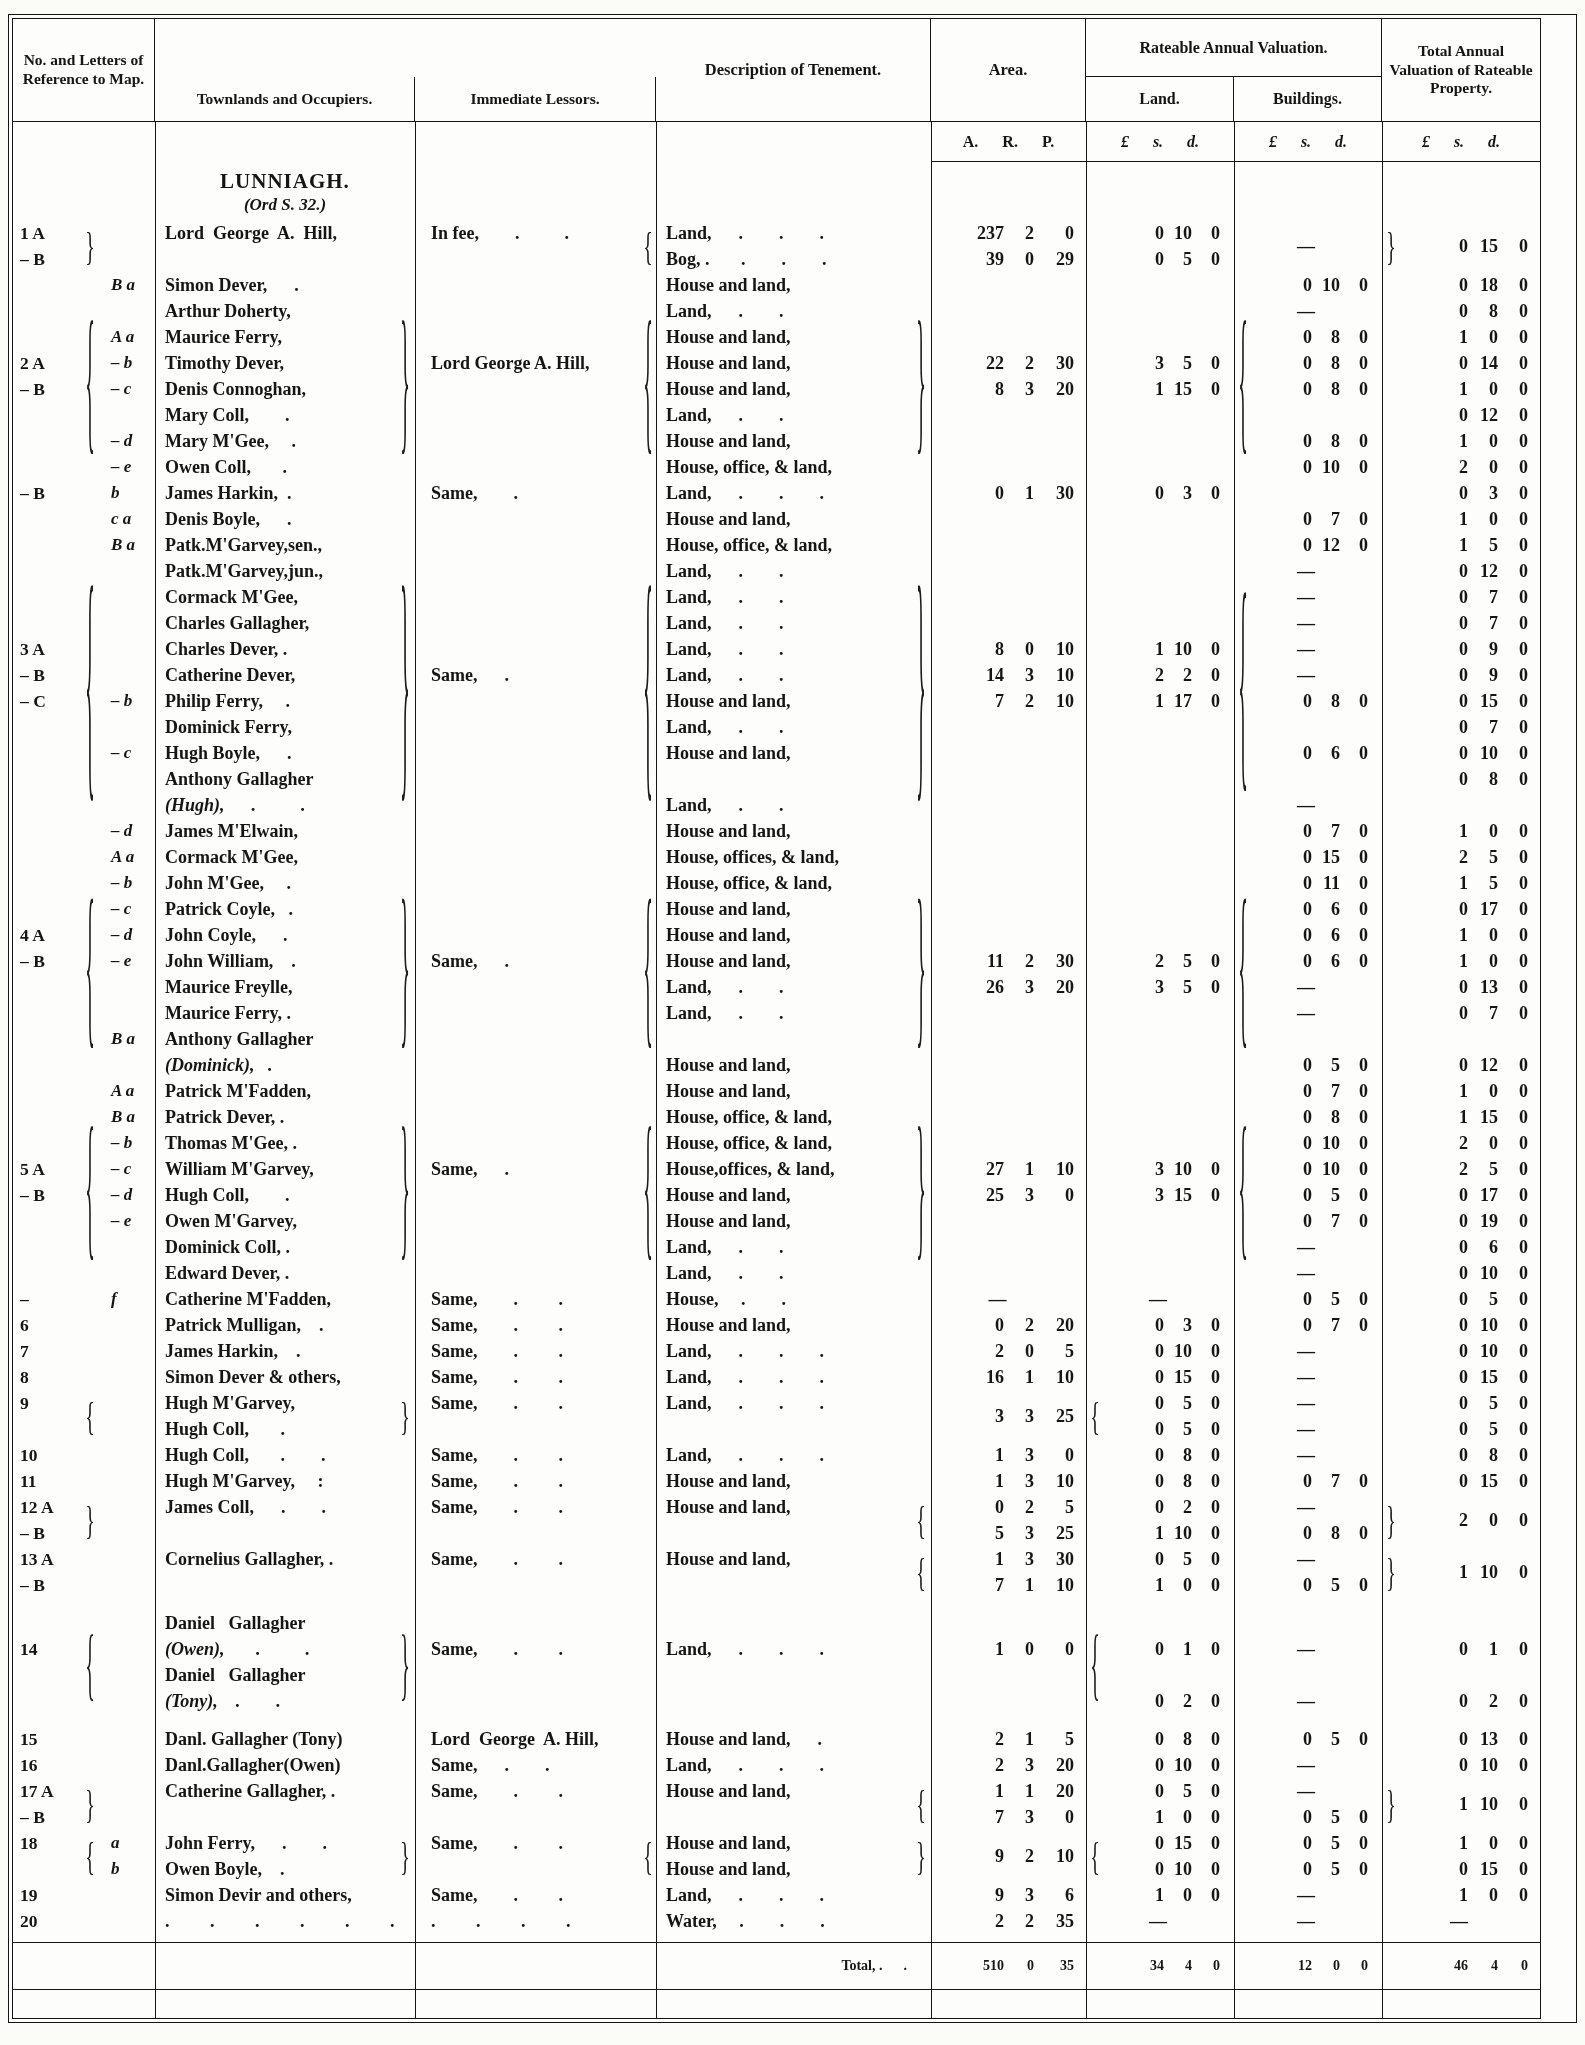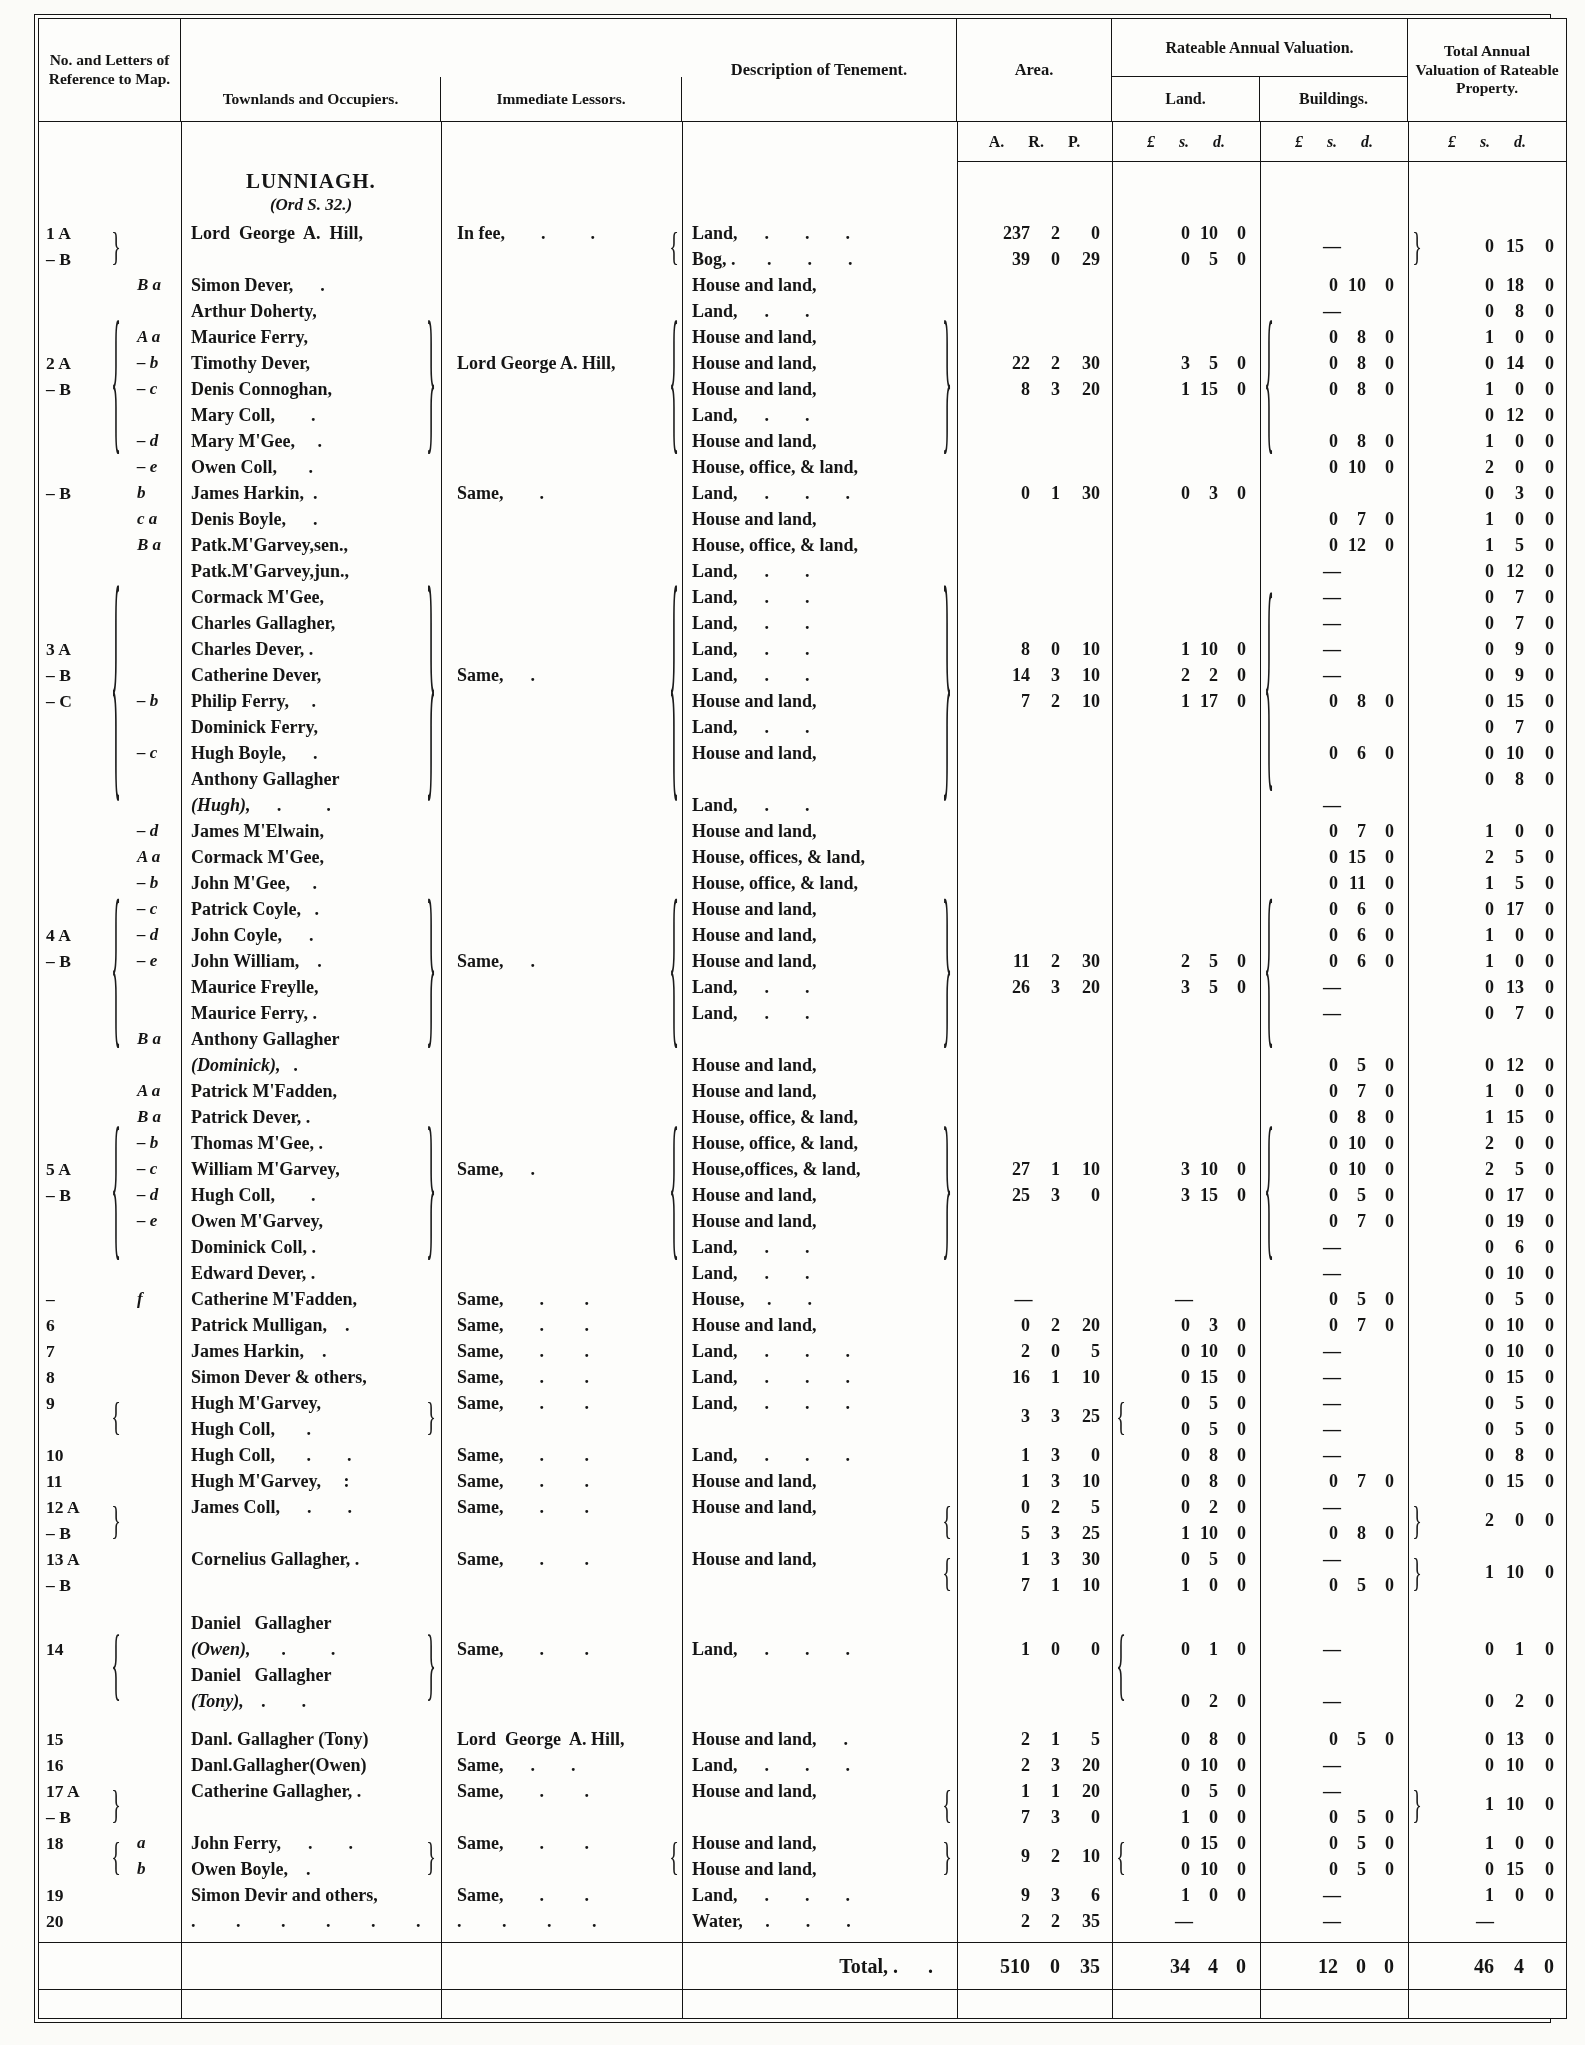--- a/index.html
+++ b/index.html
@@ -1,16 +1,16 @@
 <!DOCTYPE html>
 <html><head>
 <meta charset="utf-8">
 <style>
   html,body{margin:0;padding:0;background:#f6f5f1;}
-  .page{width:1585px;min-height:2045px;box-sizing:border-box;padding:14px 34px;background:#fbfbf8;
+  .page{width:1585px;min-height:2045px;box-sizing:border-box;padding:14px 8px;background:#fbfbf8;
         font-family:"Liberation Serif","DejaVu Serif",serif;color:#151515;}
   .frame{border:1.6px solid #141414;padding:3px;background:#fdfdfb;}
   .sheet{border:1.6px solid #141414;width:1527px;background:#fdfdfb;overflow:hidden;}
 
   
   .header{display:grid;grid-template-columns:142px 260px 241px 275px 155px 148px 148px 158px;
           grid-template-rows:58px 44px;border-bottom:1.5px solid #141414;font-weight:700;}
   .hcell{display:flex;align-items:center;justify-content:center;text-align:center;
          padding:2px 6px;line-height:1.22;box-sizing:border-box;}
   .h-ref  {grid-area:1/1/3/2;border-right:1.4px solid #141414;font-size:15.5px;}
@@ -63,21 +63,21 @@
   .c-land span:nth-child(3),.c-bldg span:nth-child(3){width:28px}
   .c-tot{padding-right:12px;}
   .c-tot span:nth-child(1){width:38px}.c-tot span:nth-child(2){width:30px}.c-tot span:nth-child(3){width:30px}
   .c-num.dash{justify-content:center;padding-right:22px;}
   .c-num.mid{transform:translateY(13px);}
 
   .c-brace{display:flex;justify-content:center;align-items:center;position:relative;z-index:3;}
   .c-brace span{display:inline-block;font-size:20px;font-weight:400;transform-origin:50% 50%;color:#1c1c1c;}
 
   .total-row{height:46px;align-items:center;border-top:1.6px solid #141414;border-bottom:1.6px solid #141414;
-             margin-top:8px;font-size:20px;font-weight:700;position:relative;z-index:2;background:transparent;}
+             margin-top:8px;font-size:14px;font-weight:700;position:relative;z-index:2;background:transparent;}
   .total-label{grid-column:8/9;text-align:right;padding-right:4px;white-space:pre;}
   .tail{height:28px;}
 </style>
 </head>
 <body>
 
 <div class="page">
   <div class="frame">
     <div class="sheet">
 

